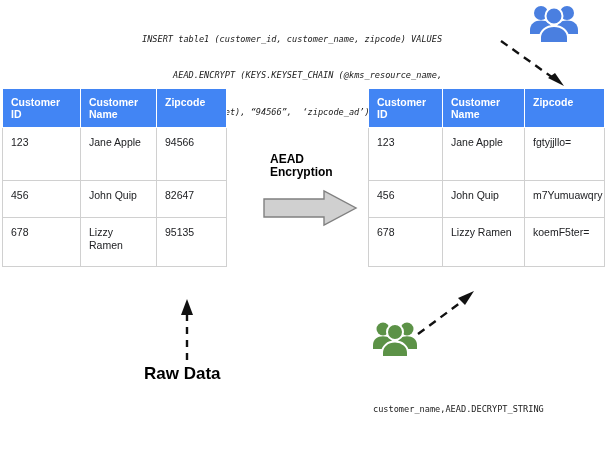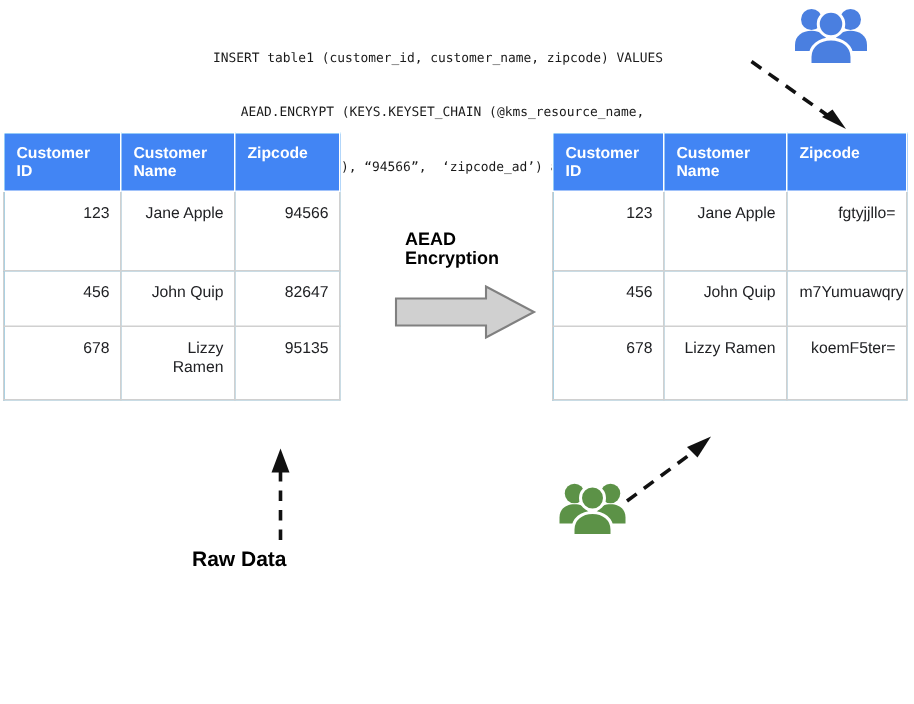--- a/index.html
+++ b/index.html
@@ -22,55 +22,56 @@
     font-family: "DejaVu Sans Mono", monospace;
     font-size: 8.6px;
     line-height: 12.3px;
     white-space: pre;
     color: #1a1a1a;
     letter-spacing: 0px;
   }
   #insert-statement {
     left: 142px;
     top: 8px;
-    text-align: center;
+    text-align: right;
+    font-style: italic;
   }
   #insert-statement .ln { display: block; }
   #insert-statement .ln-2 { padding-left: 6px; }
   #insert-statement .ln-3 { padding-left: 6px; }
   .lit-bold { font-weight: bold; }
 
   #select-statement {
     left: 373px;
     top: 378px;
   }
   #select-statement .ln { display: block; }
 
   
   .data-table {
     position: absolute;
     border-collapse: collapse;
     table-layout: fixed;
-    background: #0ea5e9;
+    background: #7f1d1d;
   }
   .data-table th {
     background: #4285f4;
     color: #ffffff;
     font-size: 10.5px;
     font-weight: bold;
     text-align: left;
     vertical-align: top;
     padding: 7px 7px 7px 8px;
     border: 1px solid #ffffff;
     line-height: 12px;
   }
   .data-table td {
     font-size: 10.5px;
     color: #202124;
-    text-align: right;
+    text-align: left;
     vertical-align: top;
     padding: 8px 7px 8px 8px;
     border: 1px solid #d0d0d0;
     line-height: 12.5px;
     background: #ffffff;
   }
   .data-table tr.r-tall td { height: 36px; }
   .data-table tr.r-mid td  { height: 20px; }
   .data-table tr.r-last td { height: 32px; }
 
@@ -104,23 +105,23 @@
   }
 
   
   .dashed-arrow { position: absolute; }
   #arrow-insert-to-table { left: 498px; top: 38px;  width: 76px; height: 52px; }
   #arrow-select-to-table { left: 414px; top: 286px; width: 70px; height: 52px; }
   #arrow-raw-data        { left: 176px; top: 298px; width: 22px; height: 64px; }
 
   #raw-data-label {
     position: absolute;
-    left: 128px;
+    left: 144px;
     top: 364px;
-    font-size: 14px;
+    font-size: 17px;
     font-weight: bold;
     color: #000000;
     white-space: nowrap;
   }
 
   
   .people-icon { position: absolute; }
   #people-icon-blue  { left: 528px; top: 2px;   width: 52px; height: 42px; }
   #people-icon-green { left: 372px; top: 318px; width: 48px; height: 40px; }
 </style>
@@ -251,17 +252,18 @@
 </span>
 
 <span class="dashed-arrow" id="arrow-select-to-table">
   <svg width="70" height="52" viewBox="0 0 70 52" xmlns="http://www.w3.org/2000/svg">
     <line x1="4" y1="48" x2="50" y2="14" stroke="#111111" stroke-width="2.4" stroke-dasharray="8,6"></line>
     <polygon points="60,5 44,12 51,19" fill="#111111"></polygon>
   </svg>
 </span>
 
 <div class="sql-block" id="select-statement">
+  <span class="ln">customer_name,AEAD.DECRYPT_STRING</span>
   
   
   
   
 </div>
 
 </body></html>

